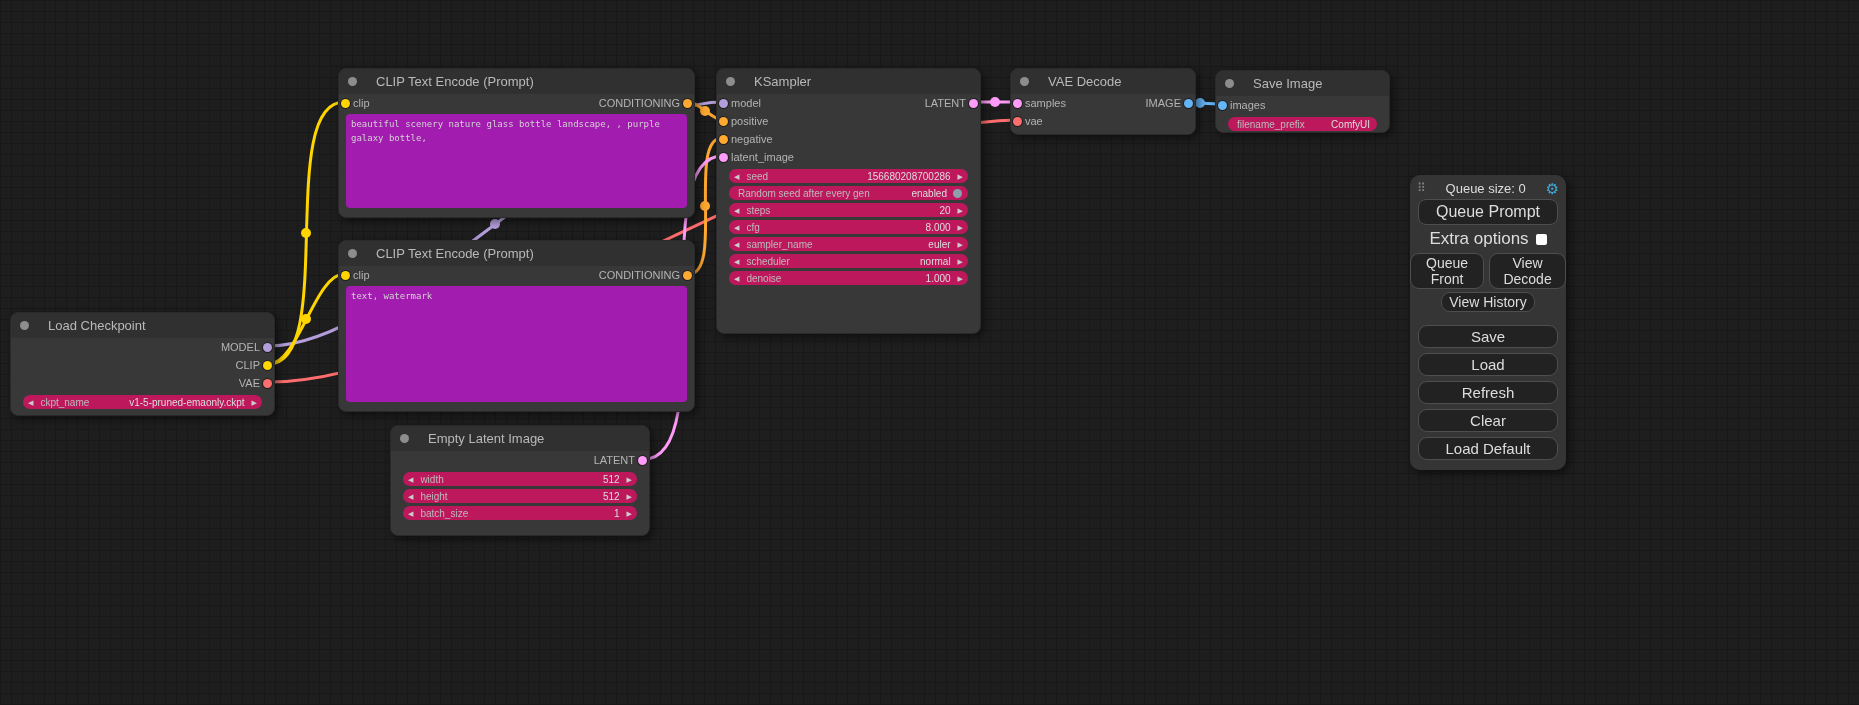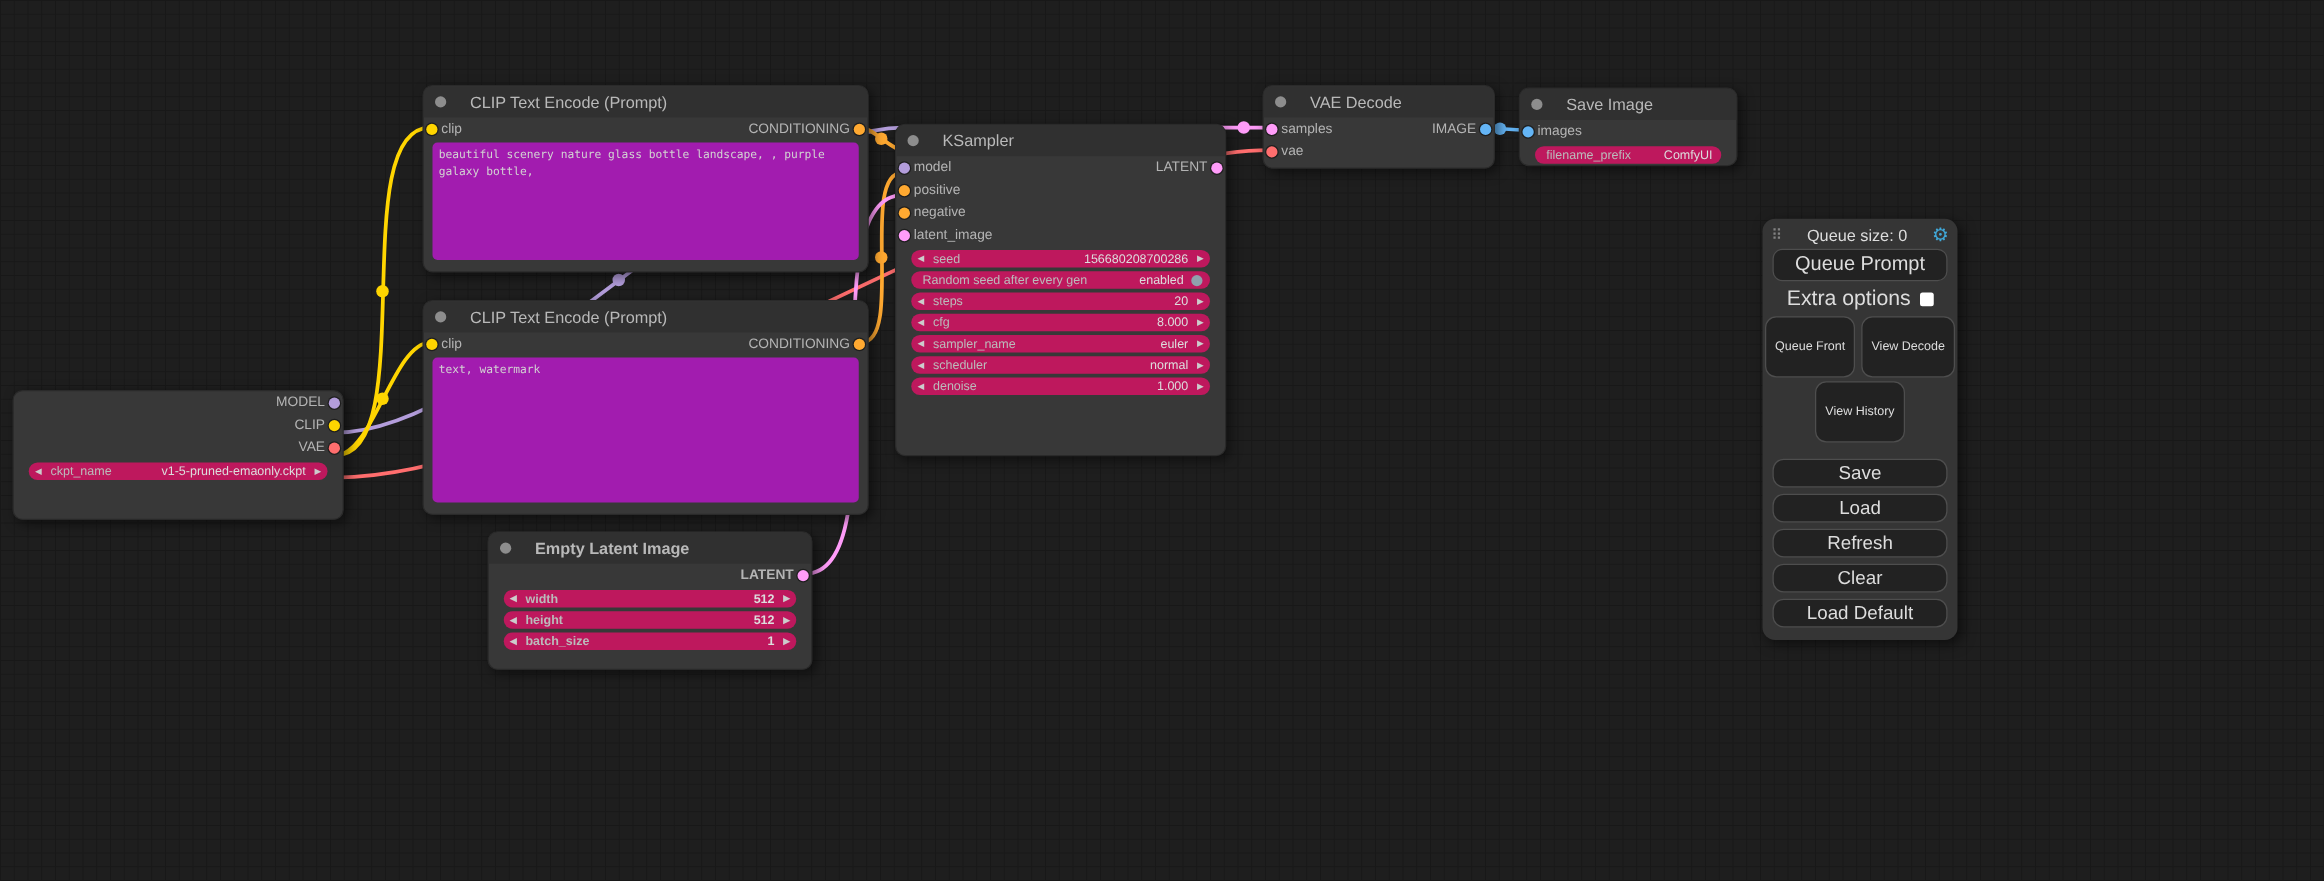--- a/index.html
+++ b/index.html
@@ -38,21 +38,21 @@
   .menu{position:absolute;z-index:3;left:1410px;top:175px;width:156px;background:#353535;
     border-radius:10px;box-shadow:3px 3px 10px rgba(0,0,0,.55);padding:4px 0 10px;color:#ddd;box-sizing:border-box;}
   .menu-header{display:flex;align-items:center;height:18px;padding:0 7px;font-size:13px;}
   .drag-handle{color:#828282;font-size:12px;flex:none;}
   .queue-size{flex:1;text-align:center;}
   .gear{flex:none;font-size:15px;line-height:1;color:#41a8d8;}
   button{font-family:"Liberation Sans",sans-serif;background:#222;color:#ddd;border:1px solid #4e4e4e;border-radius:8px;cursor:pointer;}
   .btn-queue{display:block;width:140px;margin:2px auto 4px;font-size:16px;padding:3px 0;}
   .extra-row{display:flex;align-items:center;justify-content:center;gap:7px;font-size:17px;margin:3px 0 4px;}
   .checkbox{width:11px;height:11px;background:#fff;border-radius:2px;flex:none;}
-  .btn-small{font-size:10px;padding:18px 7px;border-radius:9px;}
+  .btn-small{font-size:14px;padding:1px 7px;border-radius:9px;}
   .row-center{display:flex;justify-content:center;gap:5px;margin:3px 0;}
   .btn-big{display:block;width:140px;margin:5px auto 0;font-size:15px;padding:2px 0;border-radius:9px;}
   .btn-save{margin-top:13px;}
 </style>
 </head>
 <body>
 
 <div class="canvas">
 
   <svg class="wires" width="1859" height="705">
@@ -70,20 +70,24 @@
     <circle cx="306" cy="319" r="5" fill="#FFD500"></circle>
     <circle cx="642" cy="251" r="5" fill="#FF6E6E"></circle>
     <circle cx="705" cy="111" r="5" fill="#FFA931"></circle>
     <circle cx="705" cy="206" r="5" fill="#FFA931"></circle>
     <circle cx="683" cy="307" r="5" fill="#FF9CF9"></circle>
     <circle cx="995" cy="102" r="5" fill="#FF9CF9"></circle>
     <circle cx="1200" cy="103" r="5" fill="#64B5F6"></circle>
   </svg>
 
   <div class="node" style="left:10px;top:312px;width:265px;height:104px;">
+    <div class="ntitle">
+      <span class="tdot"></span>
+      <span>Load Checkpoint</span>
+    </div>
     <div class="slot-row">
       <span class="out-label">MODEL</span>
       <span class="sdot r c-model"></span>
     </div>
     <div class="slot-row">
       <span class="out-label">CLIP</span>
       <span class="sdot r c-clip"></span>
     </div>
     <div class="slot-row">
       <span class="out-label">VAE</span>
@@ -118,21 +122,21 @@
     </div>
     <div class="slot-row">
       <span class="sdot l c-clip"></span>
       <span class="in-label">clip</span>
       <span class="out-label">CONDITIONING</span>
       <span class="sdot r c-cond"></span>
     </div>
     <div class="ta">text, watermark</div>
   </div>
 
-  <div class="node" style="left:390px;top:425px;width:260px;height:111px;font-weight:bold;">
+  <div class="node" style="left:390px;top:425px;width:260px;height:111px;">
     <div class="ntitle">
       <span class="tdot"></span>
       <span>Empty Latent Image</span>
     </div>
     <div class="slot-row">
       <span class="out-label">LATENT</span>
       <span class="sdot r c-latent"></span>
     </div>
     <div class="widget">
       <span class="arrow">◀</span>
@@ -147,21 +151,21 @@
       <span class="arrow">▶</span>
     </div>
     <div class="widget">
       <span class="arrow">◀</span>
       <span class="wname">batch_size</span>
       <span class="wvalue">1</span>
       <span class="arrow">▶</span>
     </div>
   </div>
 
-  <div class="node" style="left:716px;top:68px;width:265px;height:266px;margin-top:31px;">
+  <div class="node" style="left:716px;top:68px;width:265px;height:266px;">
     <div class="ntitle">
       <span class="tdot"></span>
       <span>KSampler</span>
     </div>
     <div class="slot-row">
       <span class="sdot l c-model"></span>
       <span class="in-label">model</span>
       <span class="out-label">LATENT</span>
       <span class="sdot r c-latent"></span>
     </div>

